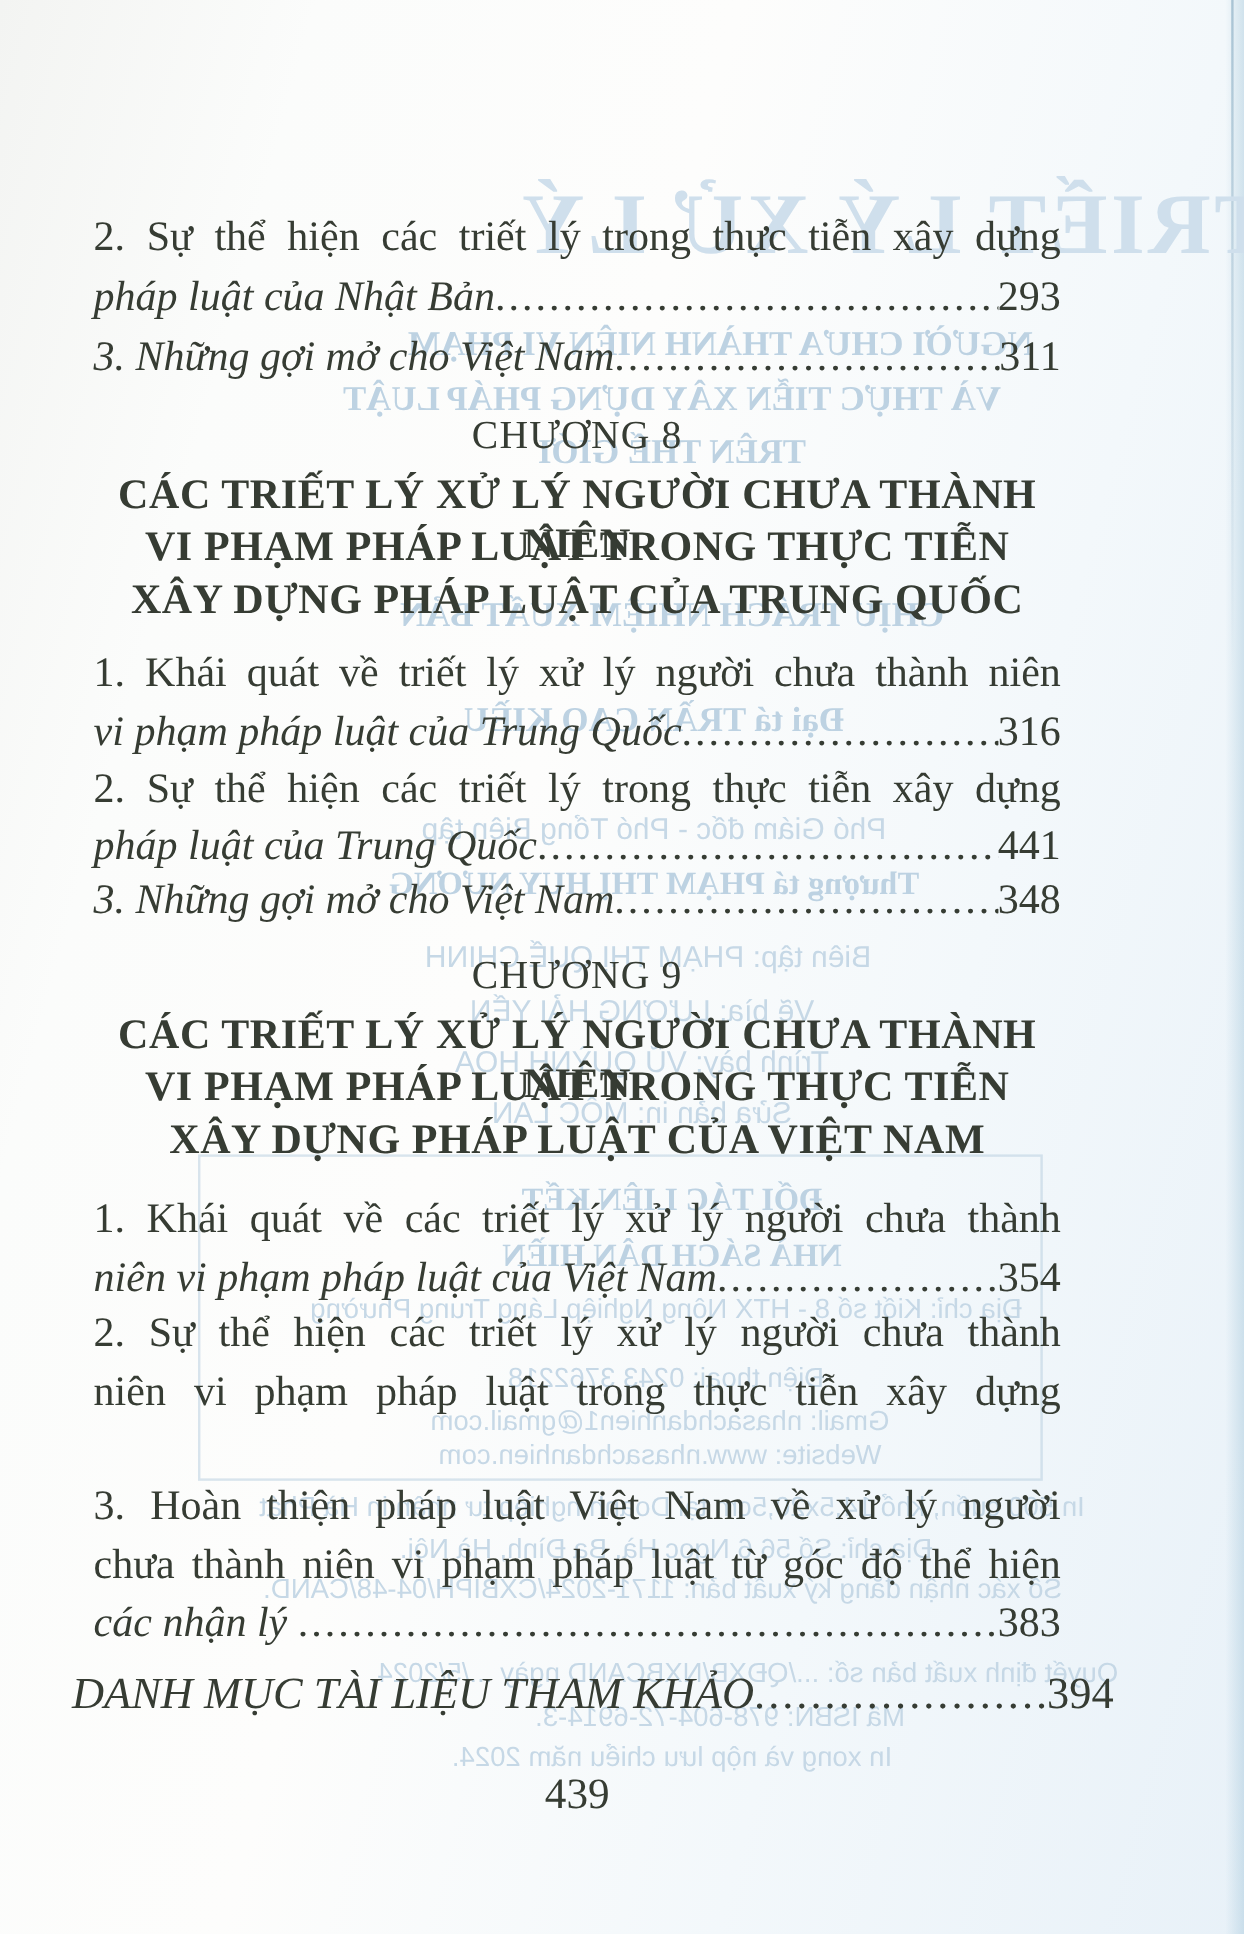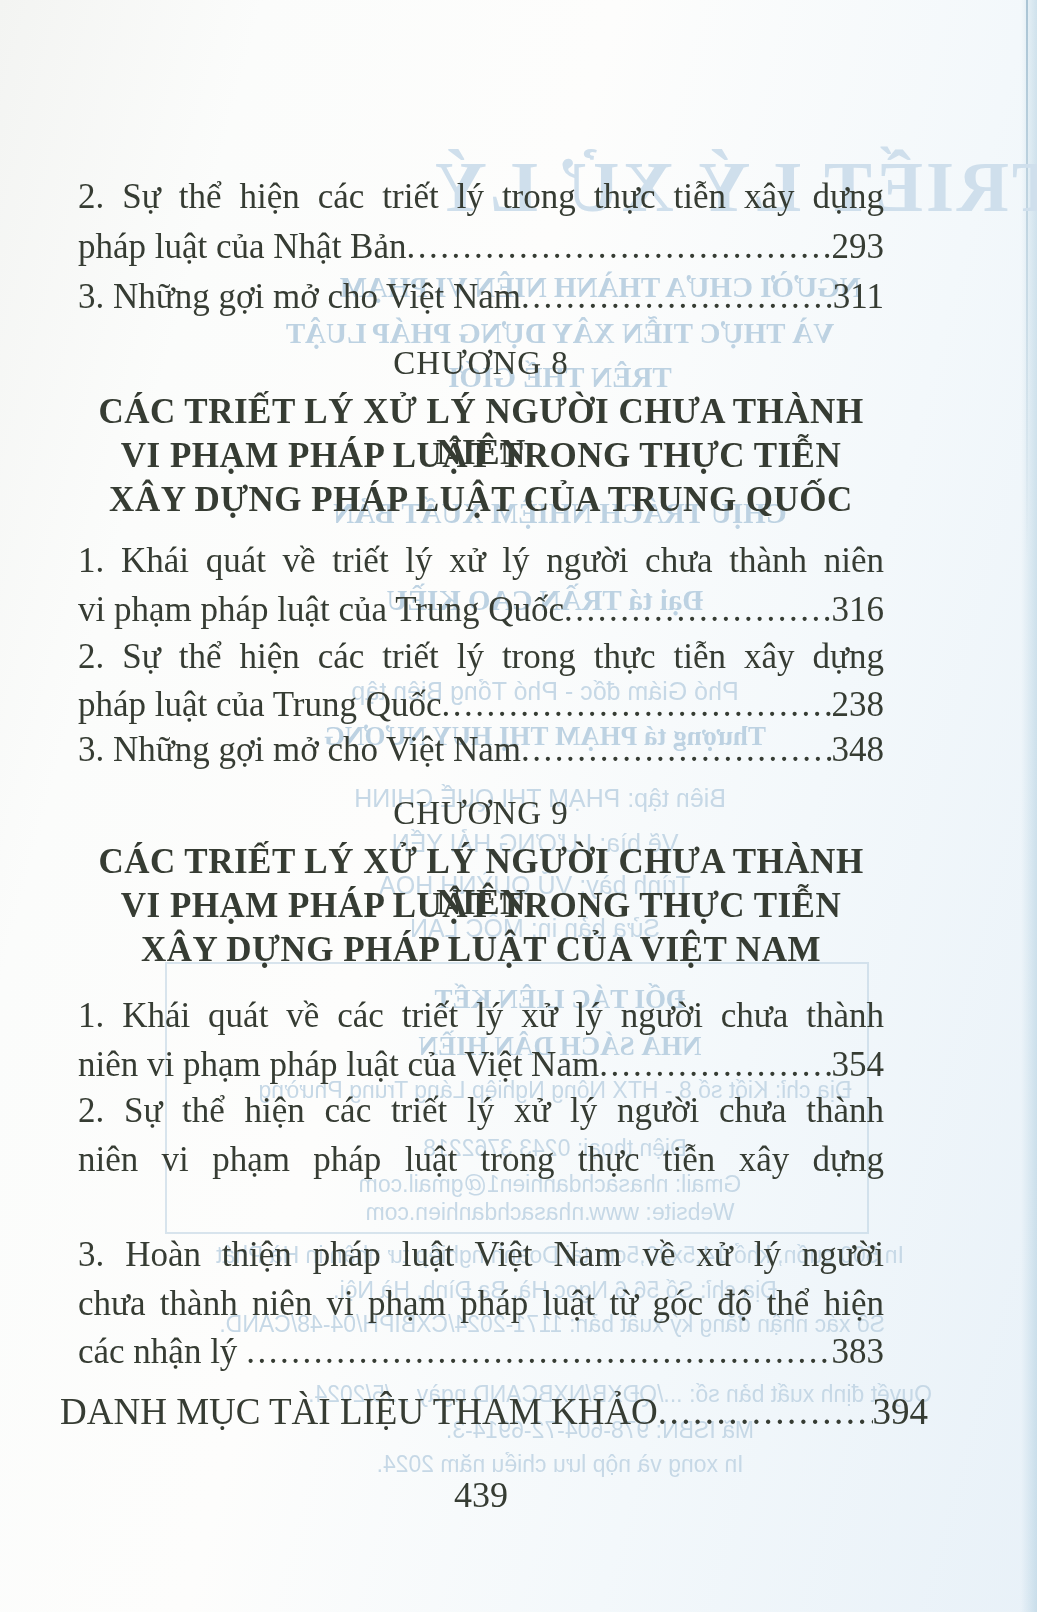--- a/index.html
+++ b/index.html
@@ -22,21 +22,21 @@
   .g.serifb{font-family:"Liberation Serif", serif; font-weight:bold; color:#bdd2e2;}
   .g.big{font-weight:800; color:#cfdfec; letter-spacing:3px;}
   .g-box{position:absolute; left:165px; top:962px; width:700px; height:268px;
      border:2px solid rgba(185,207,224,.55); transform:scaleX(-1);}
 
   
   .content{position:absolute; inset:0; z-index:2; color:#363c33;}
   .ln{position:absolute; left:78px; width:806px; font-size:35px; line-height:1.18;}
   .just{text-align:justify; text-align-last:justify;}
   .lead{display:flex; align-items:baseline;}
-  .lead .txt{flex:none; white-space:pre;}
+  .lead .txt{flex:none; white-space:pre;font-style:italic;}
   .lead .dots{flex:1 1 auto; overflow:hidden; white-space:nowrap; min-width:20px;}
   .lead .dots::after{content:"......................................................................................................................"; letter-spacing:2.5px;}
   .lead .pg{flex:none;}
   .ch-head{text-align:center; font-weight:normal; font-size:33px; letter-spacing:1px;}
   .ch-title{text-align:center; font-weight:bold; font-size:35px; letter-spacing:.5px;}
   .refs{left:50px; width:868px; font-size:37px;margin-left:10px;}
   .folio{text-align:center; font-size:36px;}
 </style>
 </head>
 <body>
@@ -93,21 +93,21 @@
     <div class="ln just" style="top:540px">1. Khái quát về triết lý xử lý người chưa thành niên</div>
     <div class="ln lead" style="top:589px">
       <span class="txt">vi phạm pháp luật của Trung Quốc</span>
       <span class="dots"></span>
       <span class="pg">316</span>
     </div>
     <div class="ln just" style="top:636px">2. Sự thể hiện các triết lý trong thực tiễn xây dựng</div>
     <div class="ln lead" style="top:684px">
       <span class="txt">pháp luật của Trung Quốc</span>
       <span class="dots"></span>
-      <span class="pg">238</span>
+      <span class="pg">441</span>
     </div>
     <div class="ln lead" style="top:729px">
       <span class="txt">3. Những gợi mở cho Việt Nam</span>
       <span class="dots"></span>
       <span class="pg">348</span>
     </div>
 
     <div class="ln ch-head" style="top:794px">CHƯƠNG 9</div>
     <div class="ln ch-title" style="top:841px">CÁC TRIẾT LÝ XỬ LÝ NGƯỜI CHƯA THÀNH NIÊN</div>
     <div class="ln ch-title" style="top:885px">VI PHẠM PHÁP LUẬT TRONG THỰC TIỄN</div>

